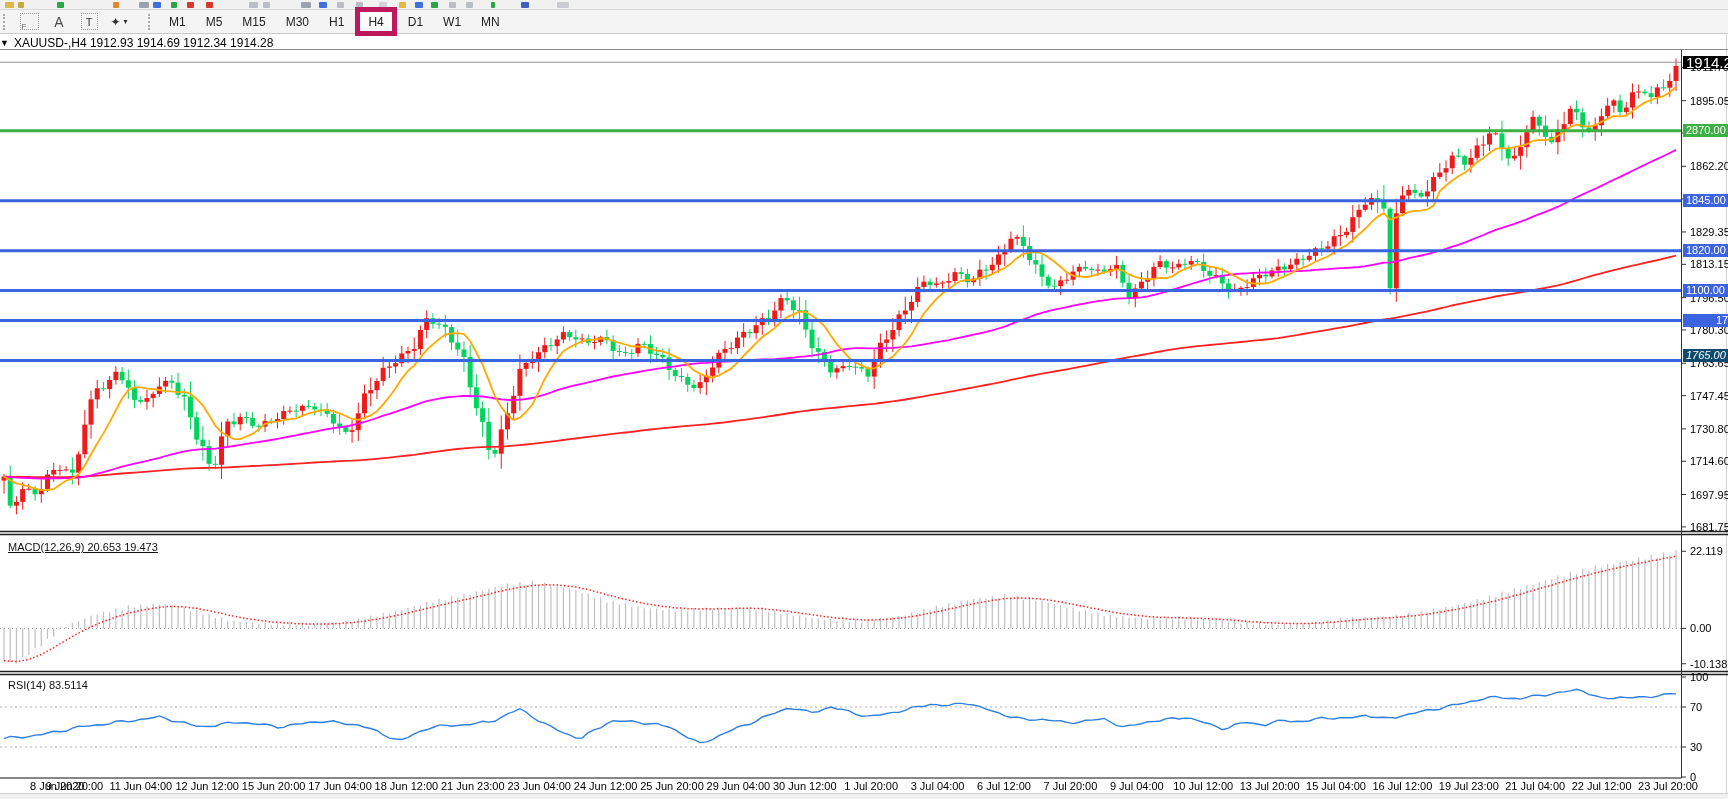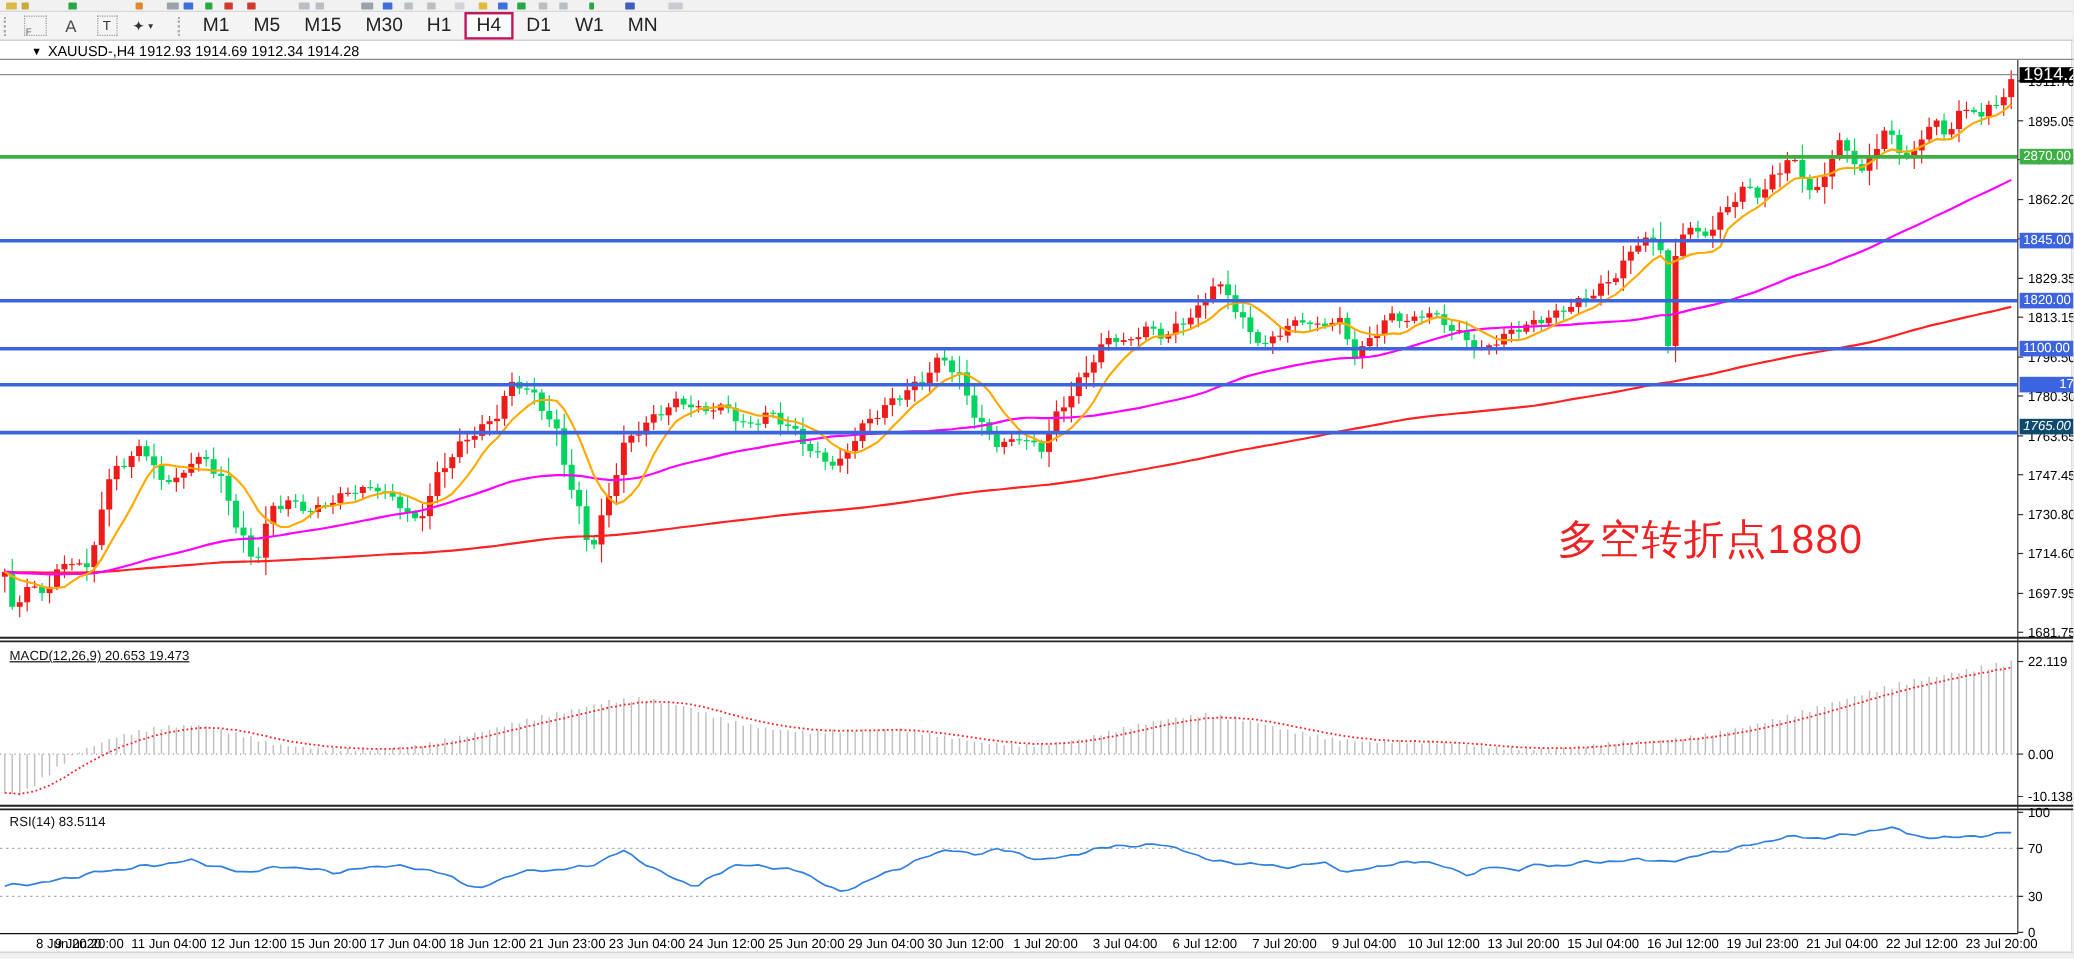--- a/index.html
+++ b/index.html
@@ -16,25 +16,25 @@
   .toolbtn{height:20px;min-width:24px;display:flex;align-items:center;justify-content:center;
            background:transparent;border:1px solid transparent;margin:0 2px;color:#444;
            font-size:13px;cursor:default;}
   .fbox{width:17px;height:15px;border:1px dotted #9a9a9a;position:relative;}
   .fbox i{position:absolute;left:1px;bottom:-2px;font-style:normal;font-size:8px;color:#666;}
   .tbox{width:15px;height:15px;border:1px dotted #9a9a9a;font-size:11px;color:#333;
         display:flex;align-items:center;justify-content:center;}
   .aglyph{font-size:14px;color:#4a4a4a;}
   .shapes{font-size:12px;color:#333;}
   .dd{font-size:8px;color:#333;margin-left:3px;}
-  .tf{height:19px;padding:0 8px;margin:12px 1px;font-size:16px;color:#222;background:transparent;
+  .tf{height:19px;padding:0 8px;margin:12px 1px;font-size:12px;color:#222;background:transparent;
       border:1px solid transparent;display:flex;align-items:center;cursor:default;}
-  .tf.active{background:#fbfbfb;border:2px solid #be185d;}
+  .tf.active{background:#fbfbfb;border:5px solid #be185d;}
   
-  .charttitle{position:absolute;left:26px;top:36px;font-size:12px;color:#000;z-index:3;}
+  .charttitle{position:absolute;left:0;top:36px;font-size:12px;color:#000;z-index:3;}
   .charttitle .caret{font-size:9px;margin-right:5px;position:relative;top:-1px;}
   .indlabel{position:absolute;left:8px;font-size:11px;color:#111;z-index:3;}
   .annotation{position:absolute;left:1298px;top:427px;font-size:34px;color:#ee2222;
               letter-spacing:1px;z-index:3;white-space:nowrap;}
   .pricebox{position:absolute;left:1683px;width:42px;height:13px;background:#000;color:#fff;
             font-size:15px;line-height:13px;padding-left:3px;z-index:4;}
   .hlabel{position:absolute;left:1683px;width:42px;height:13px;color:#fff;font-size:11px;
           line-height:13px;padding-left:3px;z-index:3;}
   .bottomstrip{position:absolute;left:0;top:793px;width:100%;height:6px;background:#f0f0f0;
                border-top:1px solid #d0d0d0;z-index:3;}
@@ -1013,21 +1013,20 @@
       <text x="1402.4" y="790" font-size="11" fill="#000" text-anchor="middle">16 Jul 12:00</text>
       <text x="1468.8000000000002" y="790" font-size="11" fill="#000" text-anchor="middle">19 Jul 23:00</text>
       <text x="1535.2" y="790" font-size="11" fill="#000" text-anchor="middle">21 Jul 04:00</text>
       <text x="1601.6000000000001" y="790" font-size="11" fill="#000" text-anchor="middle">22 Jul 12:00</text>
       <text x="1668.0000000000002" y="790" font-size="11" fill="#000" text-anchor="middle">23 Jul 20:00</text>
     </svg>
 
   <div class="indlabel" style="top:541px;text-decoration:underline;">MACD(12,26,9) 20.653 19.473</div>
   <div class="indlabel" style="top:679px;">RSI(14) 83.5114</div>
 
-  <div class="annotation" style="color: rgb(238, 34, 34);">多空转折点1880</div>
 
   <div class="pricebox" id="pricebox" style="top: 55.7299px;">1914.28</div>
 
   <div id="hlabels">
       <div class="hlabel" style="top: 124.233px; background: rgb(60, 176, 67);">2870.00</div>
       <div class="hlabel" style="top: 194.175px; background: rgb(61, 100, 224);">1845.00</div>
       <div class="hlabel" style="top: 244.133px; background: rgb(61, 100, 224);">1820.00</div>
       <div class="hlabel" style="top: 284.1px; background: rgb(61, 100, 224);">1100.00</div>
       <div class="hlabel" style="top: 314.075px; background: rgb(61, 100, 224); padding-left: 33px;">1785.00</div>
       <div class="hlabel" style="top: 349px; background: #0c4a6e; font-style: italic;">1765.00</div>

